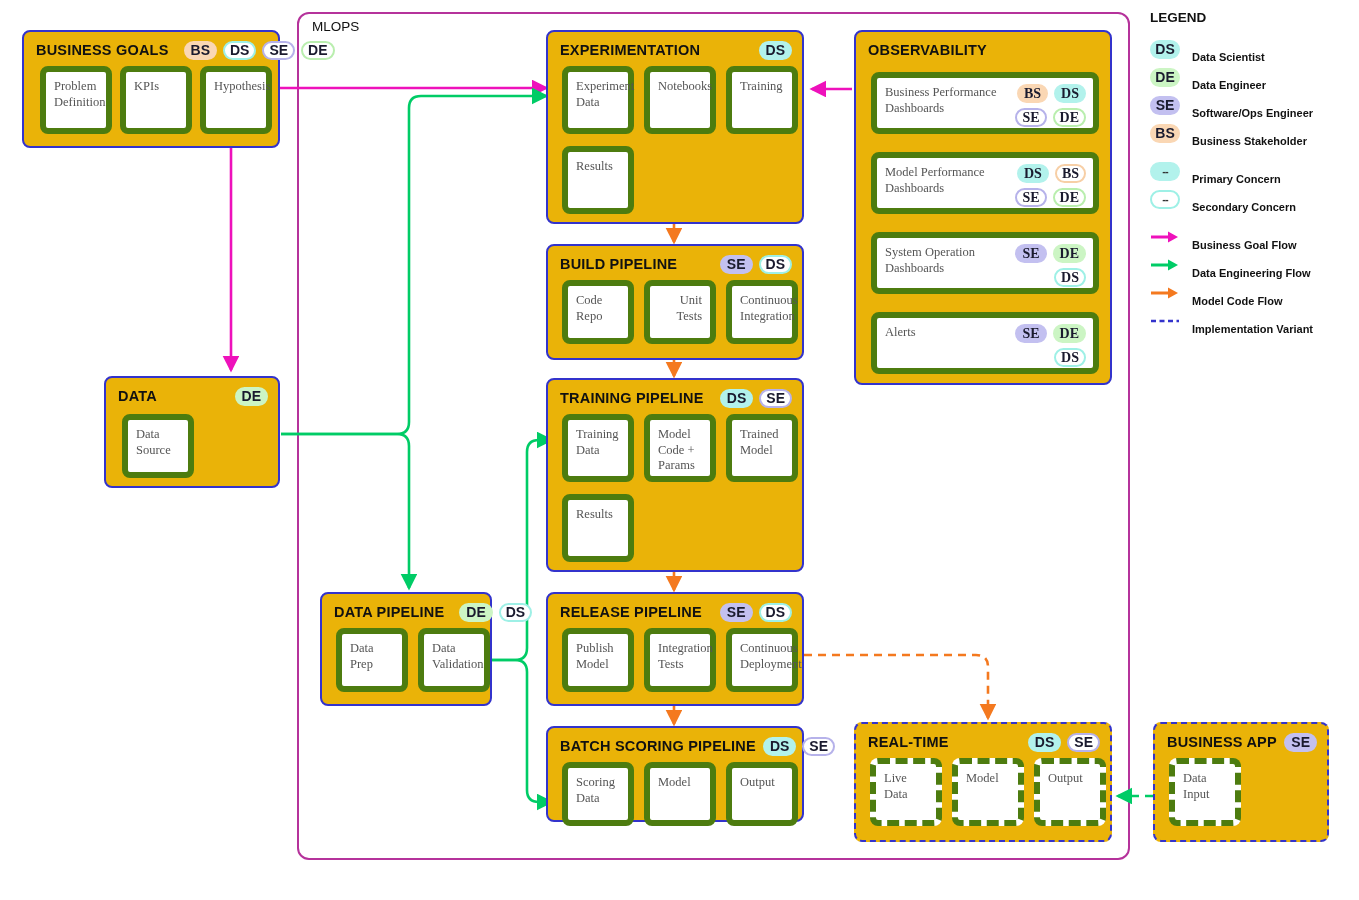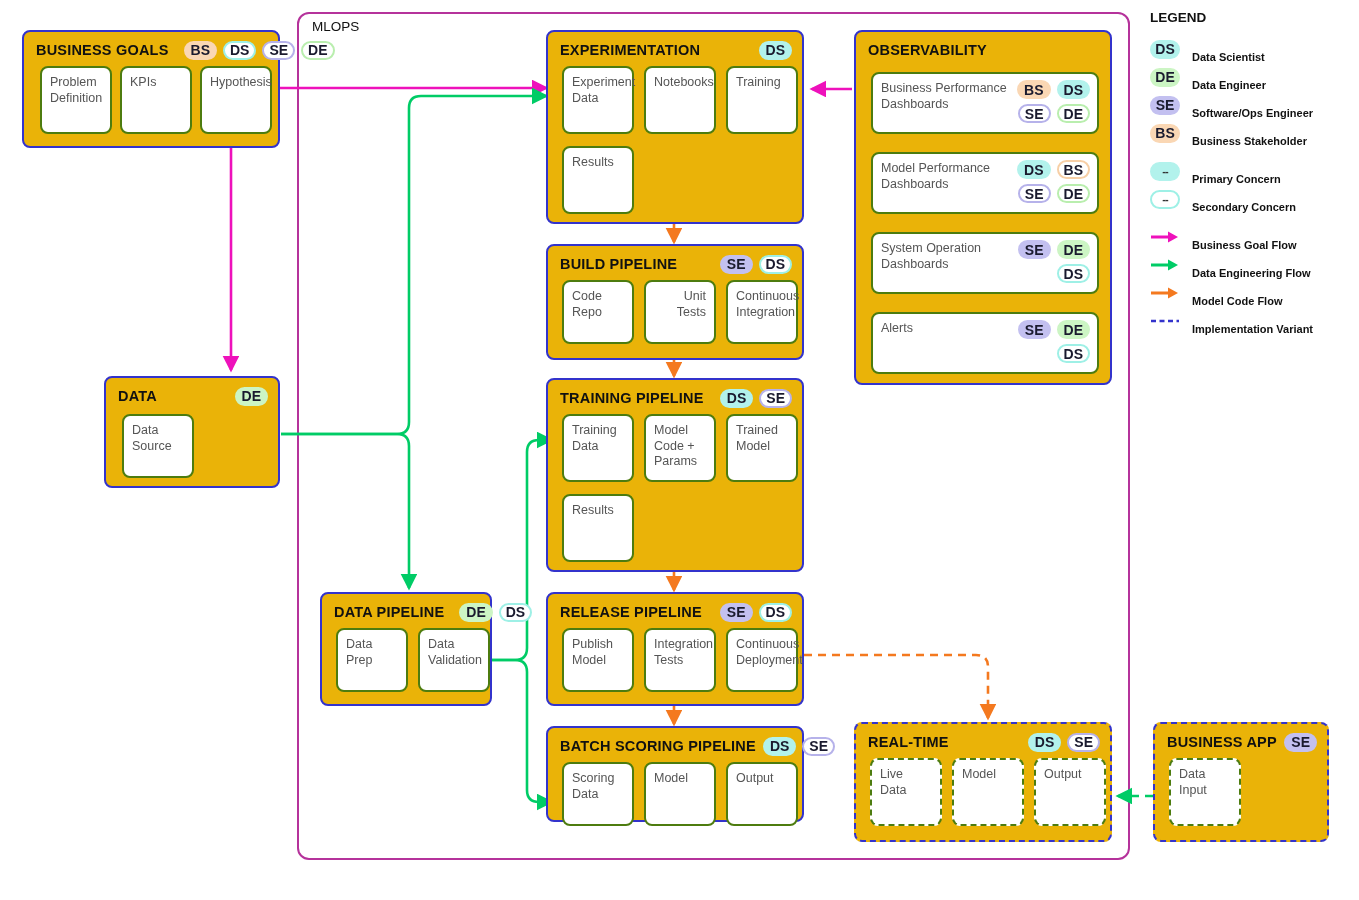--- a/index.html
+++ b/index.html
@@ -38,27 +38,28 @@
     letter-spacing: .2px;
     white-space: nowrap;
   }
   .head-badges { display: flex; align-items: center; gap: 6px; margin-left: auto; }
   .head-badges.inline { margin-left: 8px; }
 
   
   .cards { position: absolute; left: 10px; top: 34px; right: 10px; bottom: 8px; }
   .card {
     position: absolute;
-    border: 2px solid #4d7c0f;
+    border: 6px solid #4d7c0f;
     border-radius: 8px;
     background: #ffffff;
     padding: 7px 8px 0 8px;
     font-size: 12.5px;
     line-height: 1.25;
     color: #555555;
+    font-family: Liberation Serif, serif;
   }
   .card.dashed { border-style: dashed; }
   .card-label { display: block; }
 
   
   .badge {
     display: inline-flex; align-items: center; justify-content: center;
     min-width: 27px; height: 19px;
     padding: 0 5px;
     border-radius: 10px;

